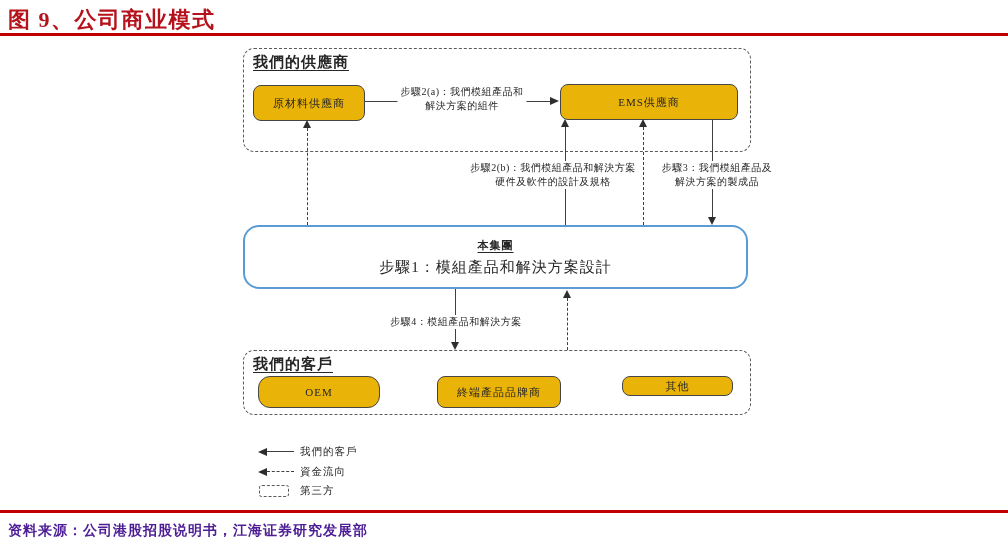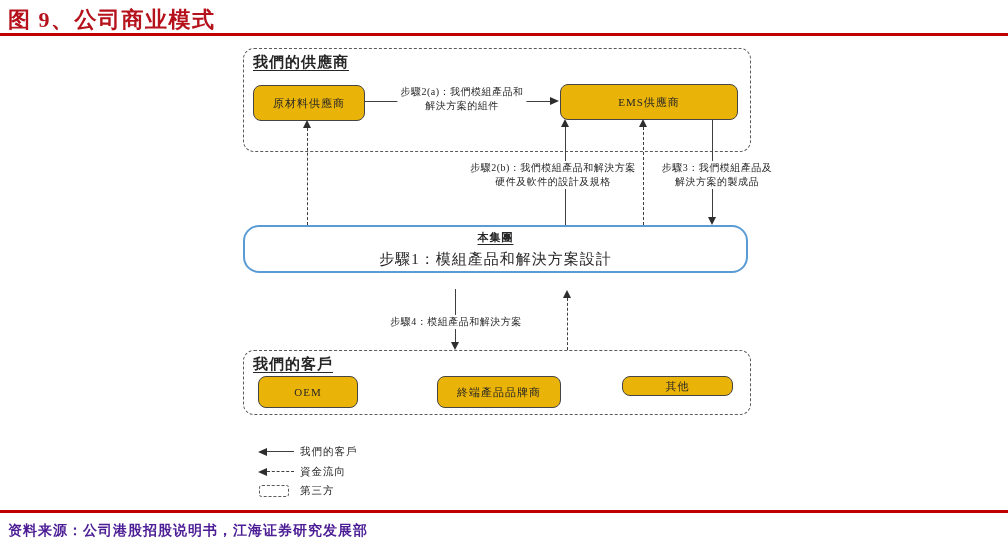--- a/index.html
+++ b/index.html
@@ -84,37 +84,37 @@
 
     <div class="flabel" style="left:320px;top:120px;">
       <div>步驟2(b)：我們模組產品和解決方案</div>
       <div>硬件及軟件的設計及規格</div>
     </div>
     <div class="flabel" style="left:484px;top:120px;">
       <div>步驟3：我們模組產品及</div>
       <div>解決方案的製成品</div>
     </div>
 
-    <div class="group-node" style="left:10px;top:184px;width:505px;height:48px;">
+    <div class="group-node" style="left:10px;top:184px;width:505px;height:64px;">
       <div class="group-title">本集團</div>
       <div class="group-step">步驟1：模組產品和解決方案設計</div>
     </div>
 
     <div class="vline" style="left:222px;top:248px;height:53px;"></div>
     <div class="arr down" style="left:218px;top:301px;"></div>
     <div class="flabel" style="left:223px;top:274px;">
       <div>步驟4：模組產品和解決方案</div>
     </div>
 
     <div class="arr up" style="left:330px;top:249px;"></div>
     <div class="vline dashed" style="left:334px;top:257px;height:52px;"></div>
 
     <div class="container-dashed" style="left:10px;top:309px;width:508px;height:65px;"></div>
     <div class="sec-label" style="left:20px;top:314px;">我們的客戶</div>
-    <div class="node" style="left:25px;top:335px;width:100px;height:32px;">
+    <div class="node" style="left:25px;top:335px;width:122px;height:32px;border-radius:12px;">
       <span>OEM</span>
     </div>
     <div class="node" style="left:204px;top:335px;width:124px;height:32px;">
       <span>終端產品品牌商</span>
     </div>
     <div class="node" style="left:389px;top:335px;width:111px;height:20px;">
       <span>其他</span>
     </div>
 
     <div class="arr left" style="left:25px;top:407px;"></div>

